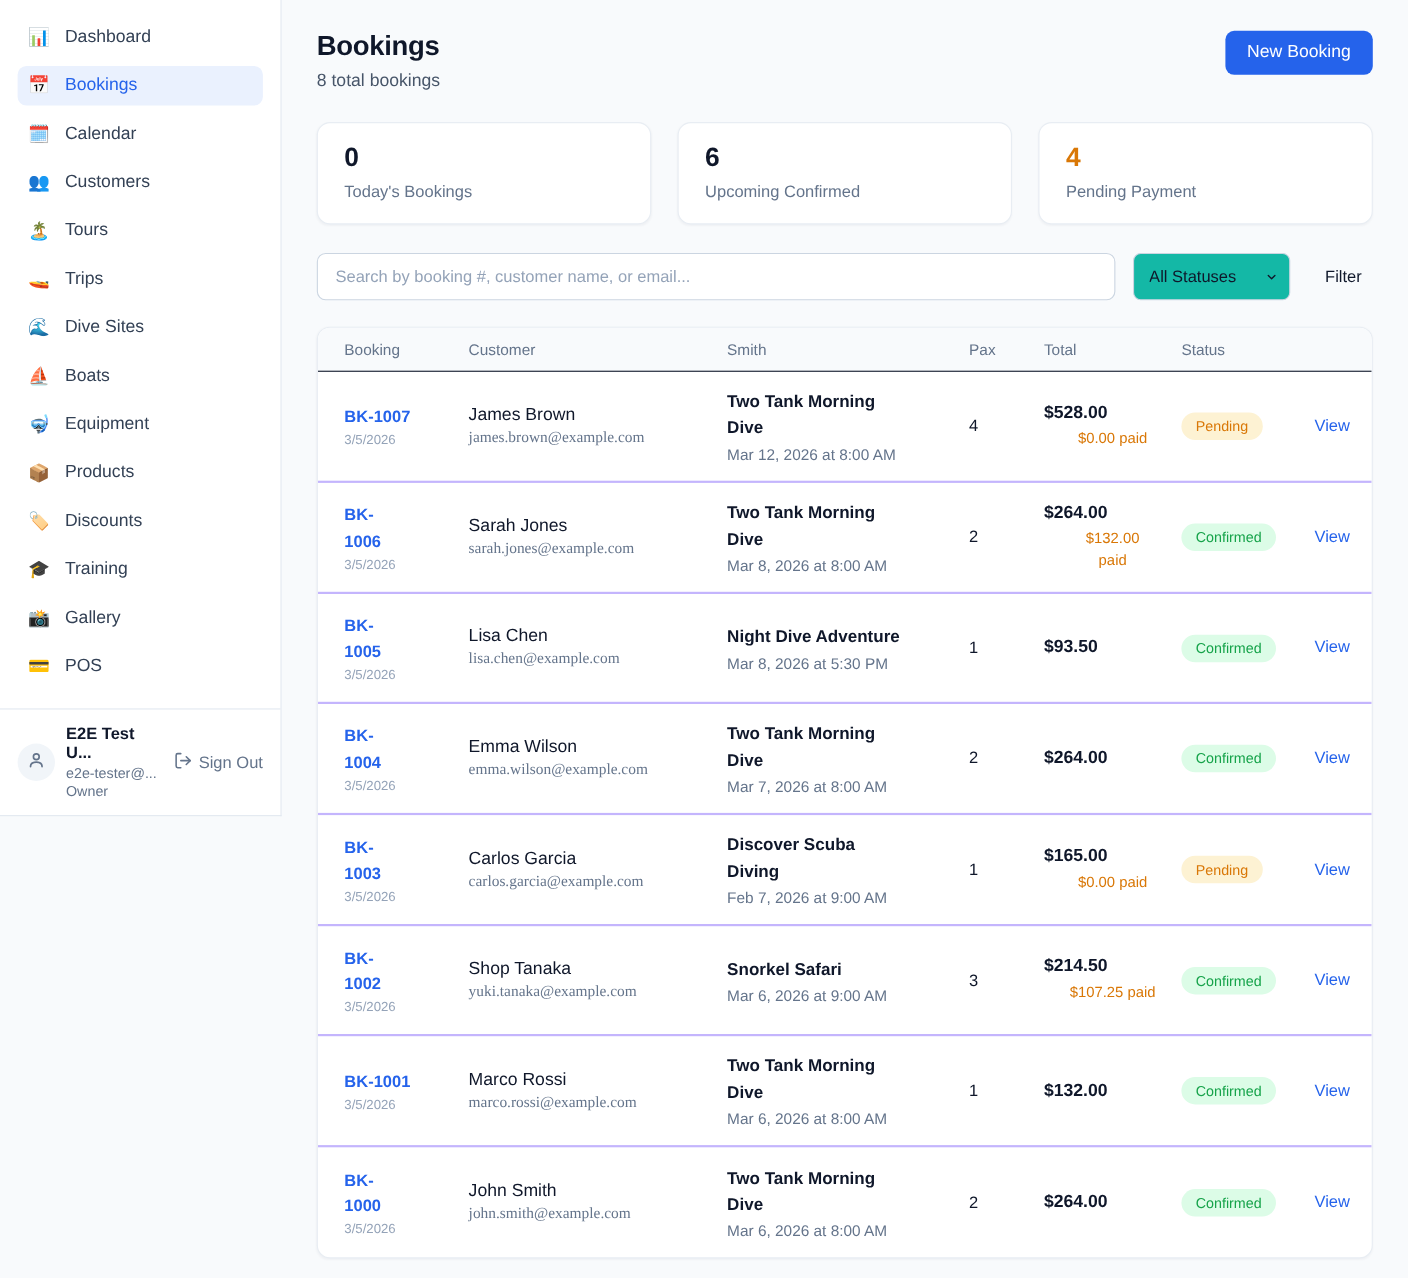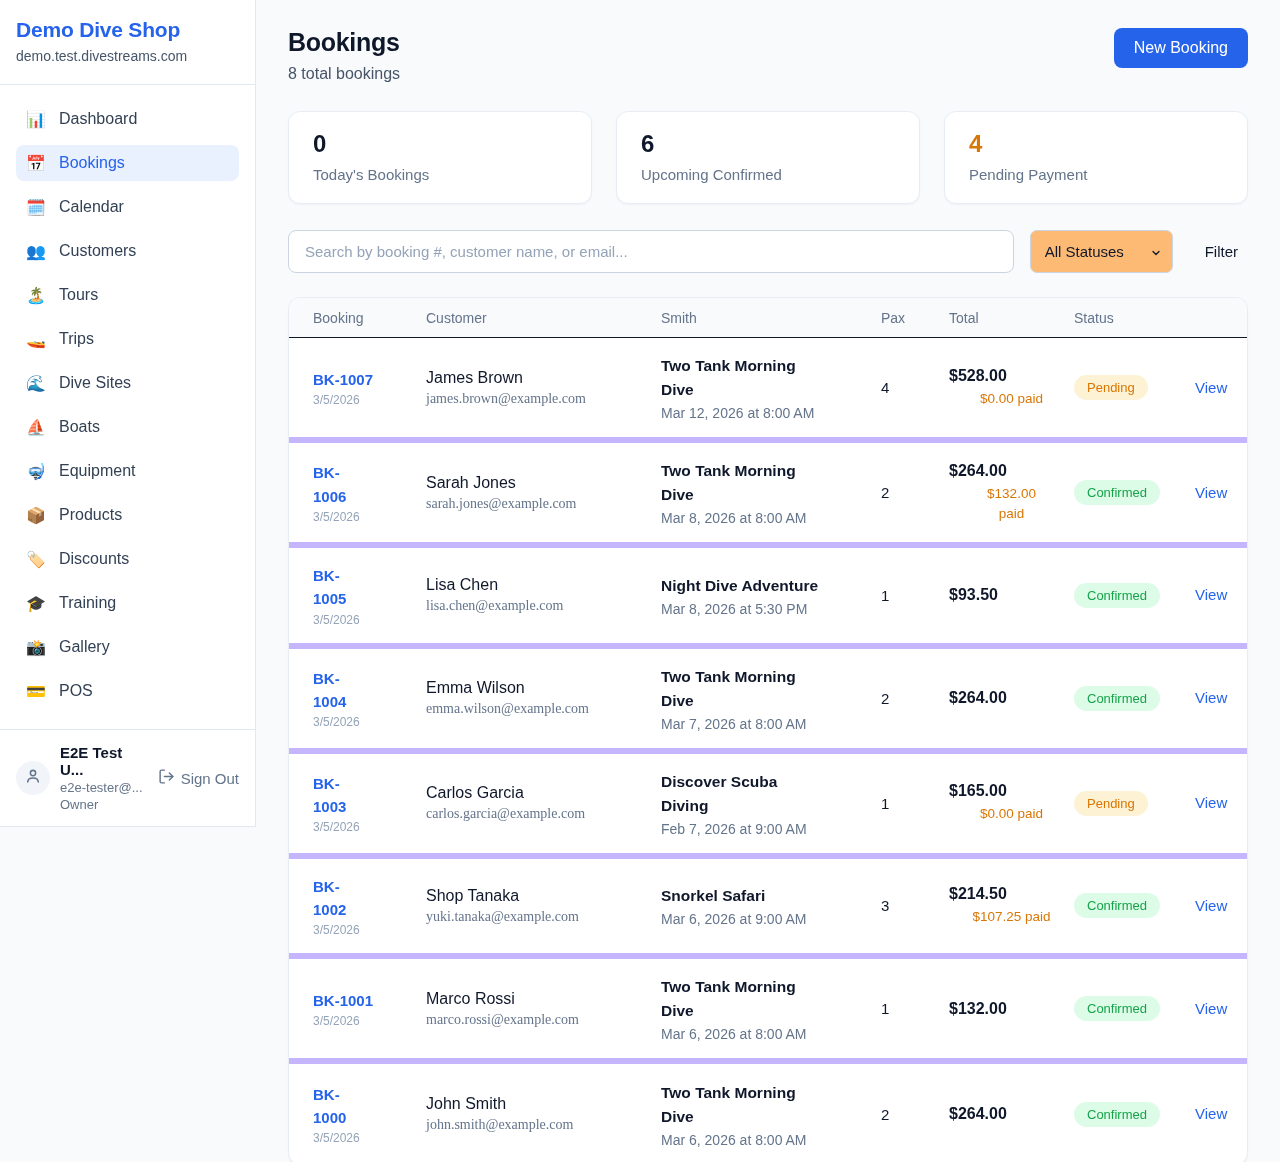--- a/index.html
+++ b/index.html
@@ -72,21 +72,21 @@
   .search-input {
     flex: 1; height: 43px; border: 1px solid #cbd5e1; border-radius: 8px;
     padding: 0 16px; font-family: inherit; font-size: 15px; color: #0f172a;
     background: #fff; outline: none;
   }
   .search-input::placeholder { color: #94a3b8; }
   .select-wrap { position: relative; margin-left: 16px; }
   .status-select {
     appearance: none; -webkit-appearance: none;
     width: 143px; height: 43px; border: 1px solid #cbd5e1; border-radius: 7px;
-    background: #fdba74; font-family: inherit; font-size: 15px; color: #0f172a;
+    background: #14b8a6; font-family: inherit; font-size: 15px; color: #0f172a;
     padding: 0 30px 0 14px; cursor: pointer; outline: none;
   }
   .select-chevron { position: absolute; right: 11px; top: 15px; pointer-events: none; }
   .filter-btn {
     background: none; border: none; cursor: pointer; font-family: inherit;
     font-size: 15px; color: #0f172a; margin-left: 22px; padding: 8px 10px;
   }
 
   
   .table-card {
@@ -96,21 +96,21 @@
   .tgrid {
     display: grid;
     grid-template-columns: 113px 235px 220px 68px 125px 121px 1fr;
     align-items: center; padding: 0 24px;
   }
   .thead {
     height: 40px; background: #f8fafc;
     border-bottom: 1px solid #0f172a;
     color: #64748b; font-size: 14px; font-weight: 500;
   }
-  .trow { min-height: 100px; padding: 16px 24px; border-bottom: 6px solid #c4b5fd; }
+  .trow { min-height: 100px; padding: 16px 24px; border-bottom: 2px solid #c4b5fd; }
   .trow:last-child { border-bottom: none; }
   .cell-booking .bk-id {
     color: #2563eb; font-size: 15px; font-weight: 700; text-decoration: none;
     white-space: pre-line; line-height: 1.55; display: inline-block;
   }
   .bk-date { font-size: 12px; color: #94a3b8; margin-top: 2px; }
   .cust-name { font-size: 16px; font-weight: 500; color: #0f172a; }
   .cust-email { font-size: 14px; color: #64748b; margin-top: 4px; font-family: Liberation Serif, serif; }
   .trip-name { font-size: 15.5px; font-weight: 600; color: #0f172a; white-space: pre-line; line-height: 1.55; }
   .trip-time { font-size: 14px; color: #64748b; margin-top: 3px; }
@@ -125,24 +125,20 @@
   .badge.confirmed { background: #dcfce7; color: #16a34a; text-align: center; }
   .cell-view { text-align: right; }
   .view-link { color: #2563eb; font-size: 15px; text-decoration: none; cursor: pointer; }
 </style>
 </head>
 <body>
 
 <div class="app">
 
   <aside class="sidebar">
-    <div class="brand">
-      <div class="brand-name">Demo Dive Shop</div>
-      <div class="brand-domain">demo.test.divestreams.com</div>
-    </div>
     <nav>
 
     <a class="nav-item">
           <span class="nav-icon">📊</span>
           <span>Dashboard</span>
         </a>
         <a class="nav-item active">
           <span class="nav-icon">📅</span>
           <span>Bookings</span>
         </a>

